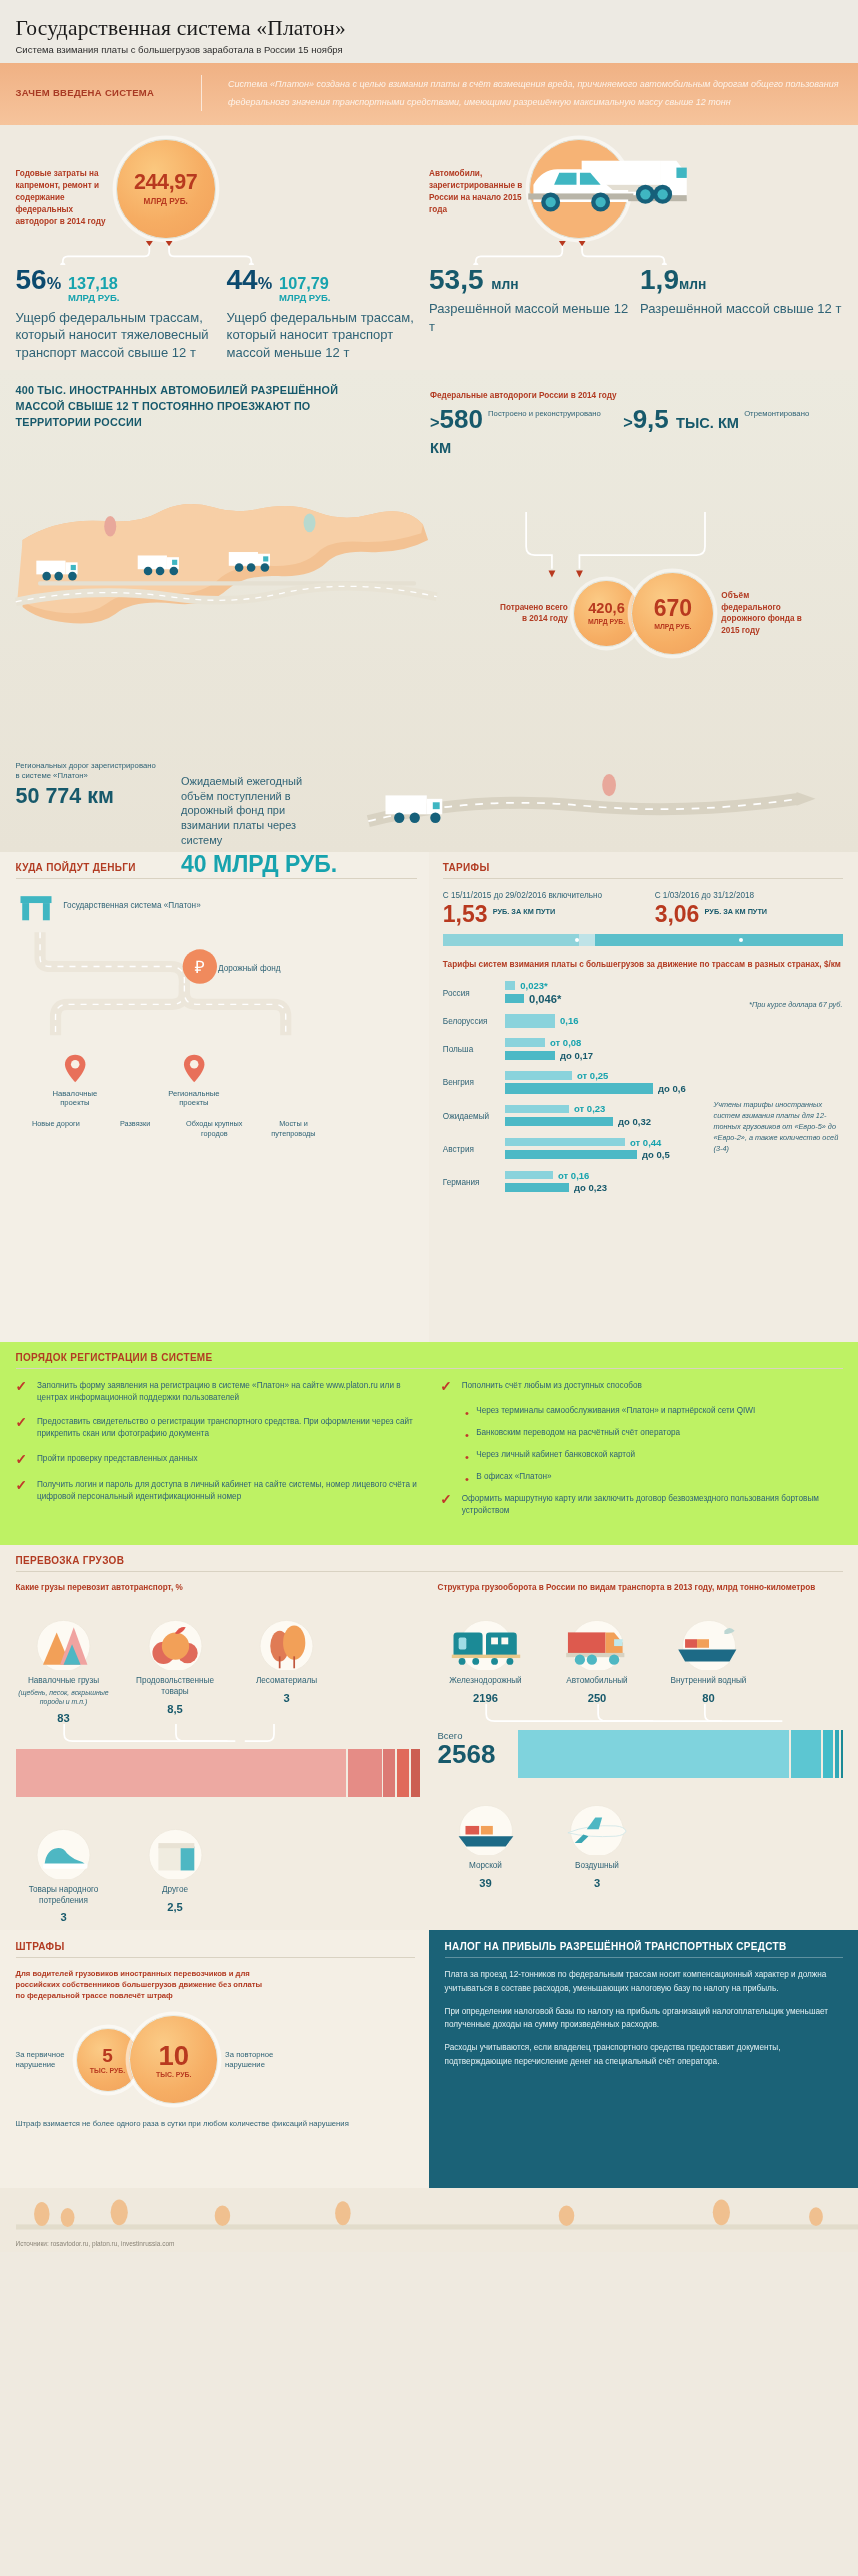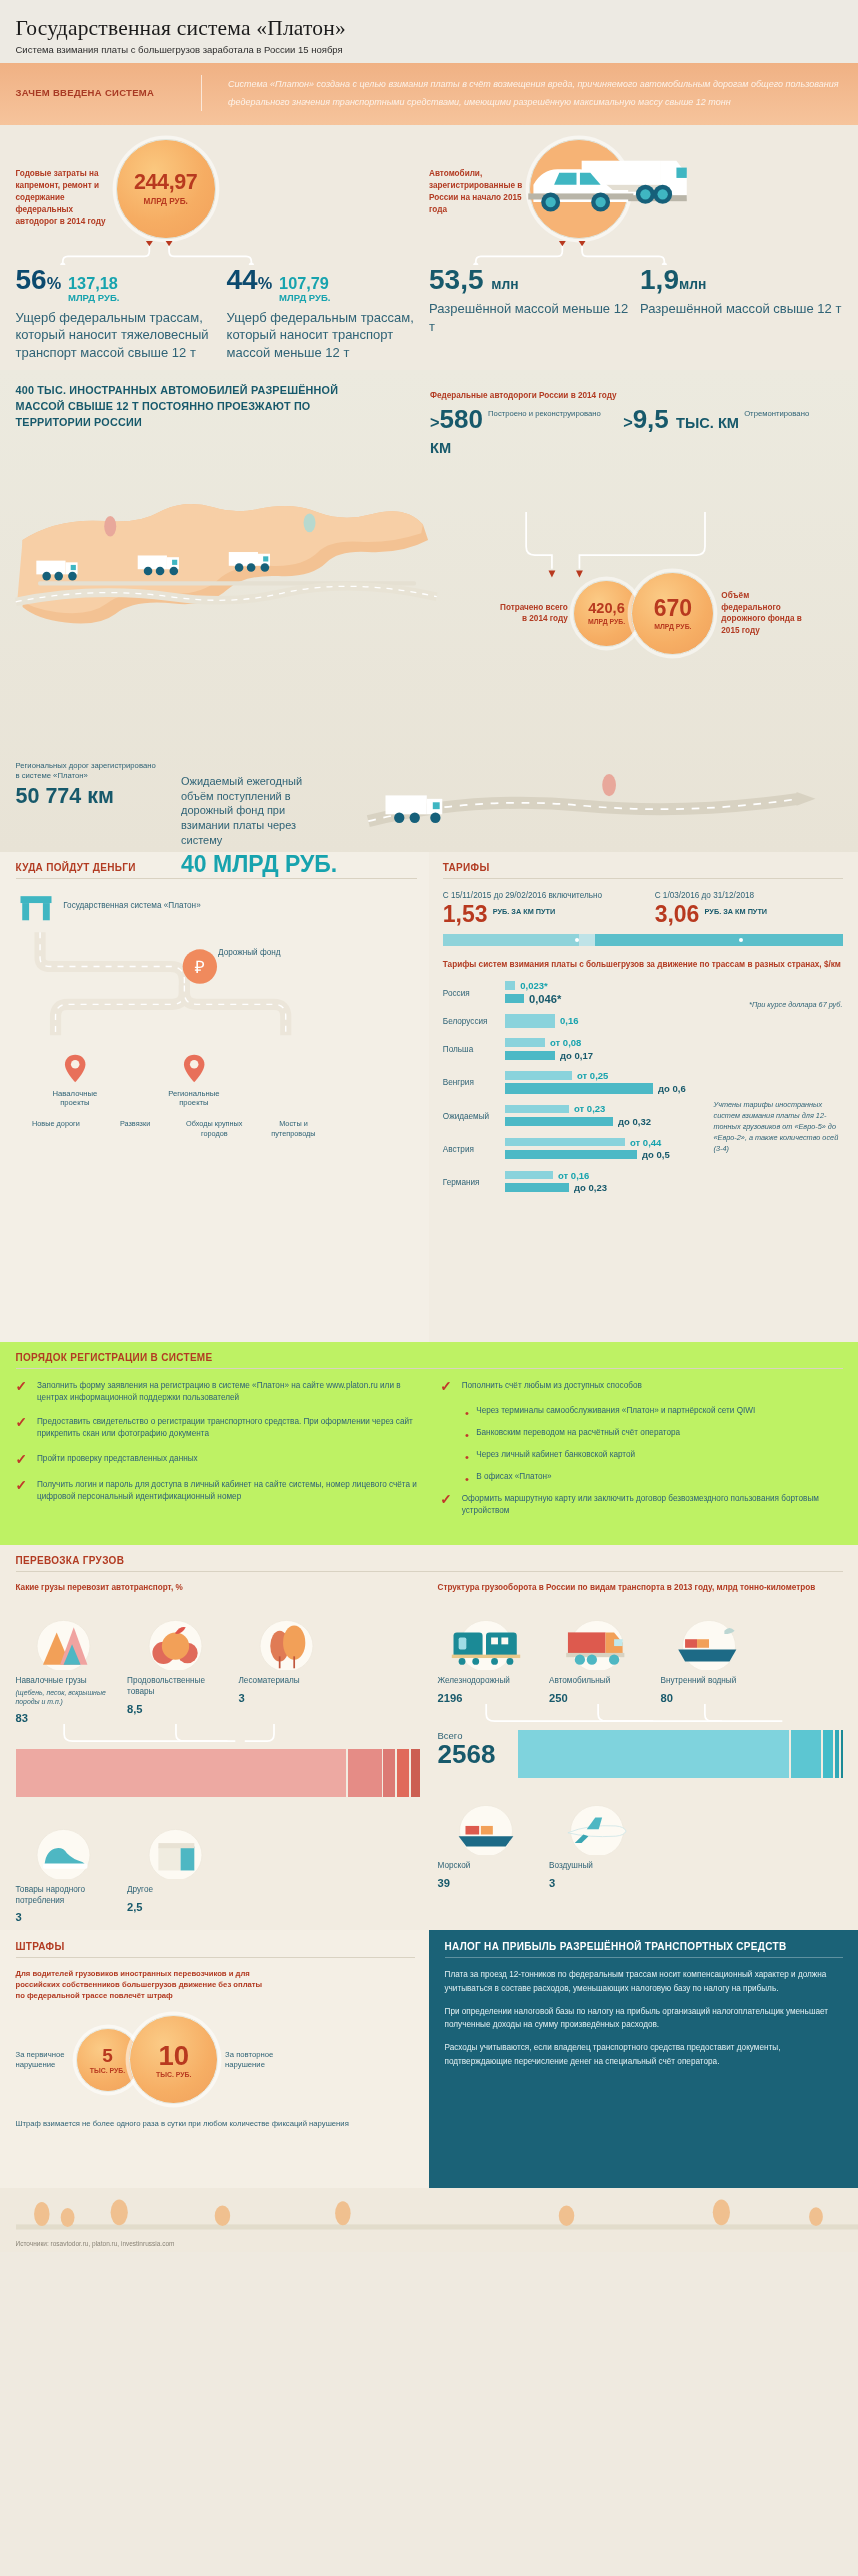--- a/index.html
+++ b/index.html
@@ -197,21 +197,21 @@
   .sub { padding-left: 36px; }
   .sub li { list-style:none; font-size:8.2px; color:#2f6376; line-height:1.5; margin-bottom:9.5px; position:relative;}
   .sub li:before { content:"•"; color:#c0392b; position:absolute; left:-11.2px; font-size:11.2px;}
 
   
   .sec-cargo { background:#f2ece1; padding: 10.3px 15.5px 6.9px 15.5px; position:relative;}
   .cargo-cols { display:flex; gap: 17px; margin-top:6.9px;}
   .cargo-col { width:50%; }
   .cargo-h { color:#b23b22; font-weight:bold; font-size:8.2px; line-height:1.45; }
   .icons3 { display:flex; gap: 15.5px; margin-top: 12px;}
-  .icube { width: 96px; text-align:left;}
+  .icube { width: 96px; text-align:center;}
   .icube .art { height: 64px; display:flex; align-items:flex-end; justify-content:center;}
   .icube .cap { font-size:8.2px; color:#2f6376; margin-top:6px; line-height:1.3;}
   .icube .cap i { font-size:6.9px; display:block; margin-top:1.7px;}
   .icube .val { font-size:11.2px; font-weight:bold; color:#17596b; margin-top:5.2px;}
   .bigtotal { font-size:26px; font-weight:bold; color:#17596b; line-height:1;}
   .bigtotal-l { font-size:9.5px; color:#2f6376;}
   .hbar { height: 52px; }
 
   
   .sec-bottom { display:flex; }
@@ -471,21 +471,21 @@
 
       <svg width="378" height="112" viewBox="0 0 440 130">
         <path d="M28 0 L28 30 Q28 40 40 40 L180 40 Q196 40 196 56 L196 70 Q196 84 182 84 L60 84 Q46 84 46 98 L46 120" stroke="#ece6da" stroke-width="13" fill="none"></path>
         <path d="M28 0 L28 30 Q28 40 40 40 L180 40 Q196 40 196 56 L196 70 Q196 84 182 84 L60 84 Q46 84 46 98 L46 120" stroke="#fff" stroke-width="1.6" stroke-dasharray="7 7" fill="none"></path>
         <path d="M196 62 L196 70 Q196 84 210 84 L300 84 Q314 84 314 98 L314 120" stroke="#ece6da" stroke-width="13" fill="none"></path>
         <path d="M196 62 L196 70 Q196 84 210 84 L300 84 Q314 84 314 98 L314 120" stroke="#fff" stroke-width="1.6" stroke-dasharray="7 7" fill="none"></path>
         <circle cx="214" cy="40" r="20" fill="#f08a5d"></circle>
         <text x="214" y="48" font-size="20" fill="#fff" text-anchor="middle" font-family="Liberation Sans, sans-serif">₽</text>
       </svg>
 
-      <div class="node" style="position:absolute; left:218px; top:96px;">
+      <div class="node" style="position:absolute; left:218px; top:112px;">
         <div class="nm">Дорожный фонд</div>
       </div>
 
       <div class="pins">
         <div class="pin">
           <svg width="22.4" height="29" viewBox="0 0 26 34">
             <path d="M13 1 C6 1 1 6 1 12 C1 21 13 33 13 33 S25 21 25 12 C25 6 20 1 13 1Z" fill="#e8705a"></path>
             <circle cx="13" cy="12" r="5" fill="#f7f1e6"></circle>
           </svg>
           <div class="nm">Навалочные проекты</div>

